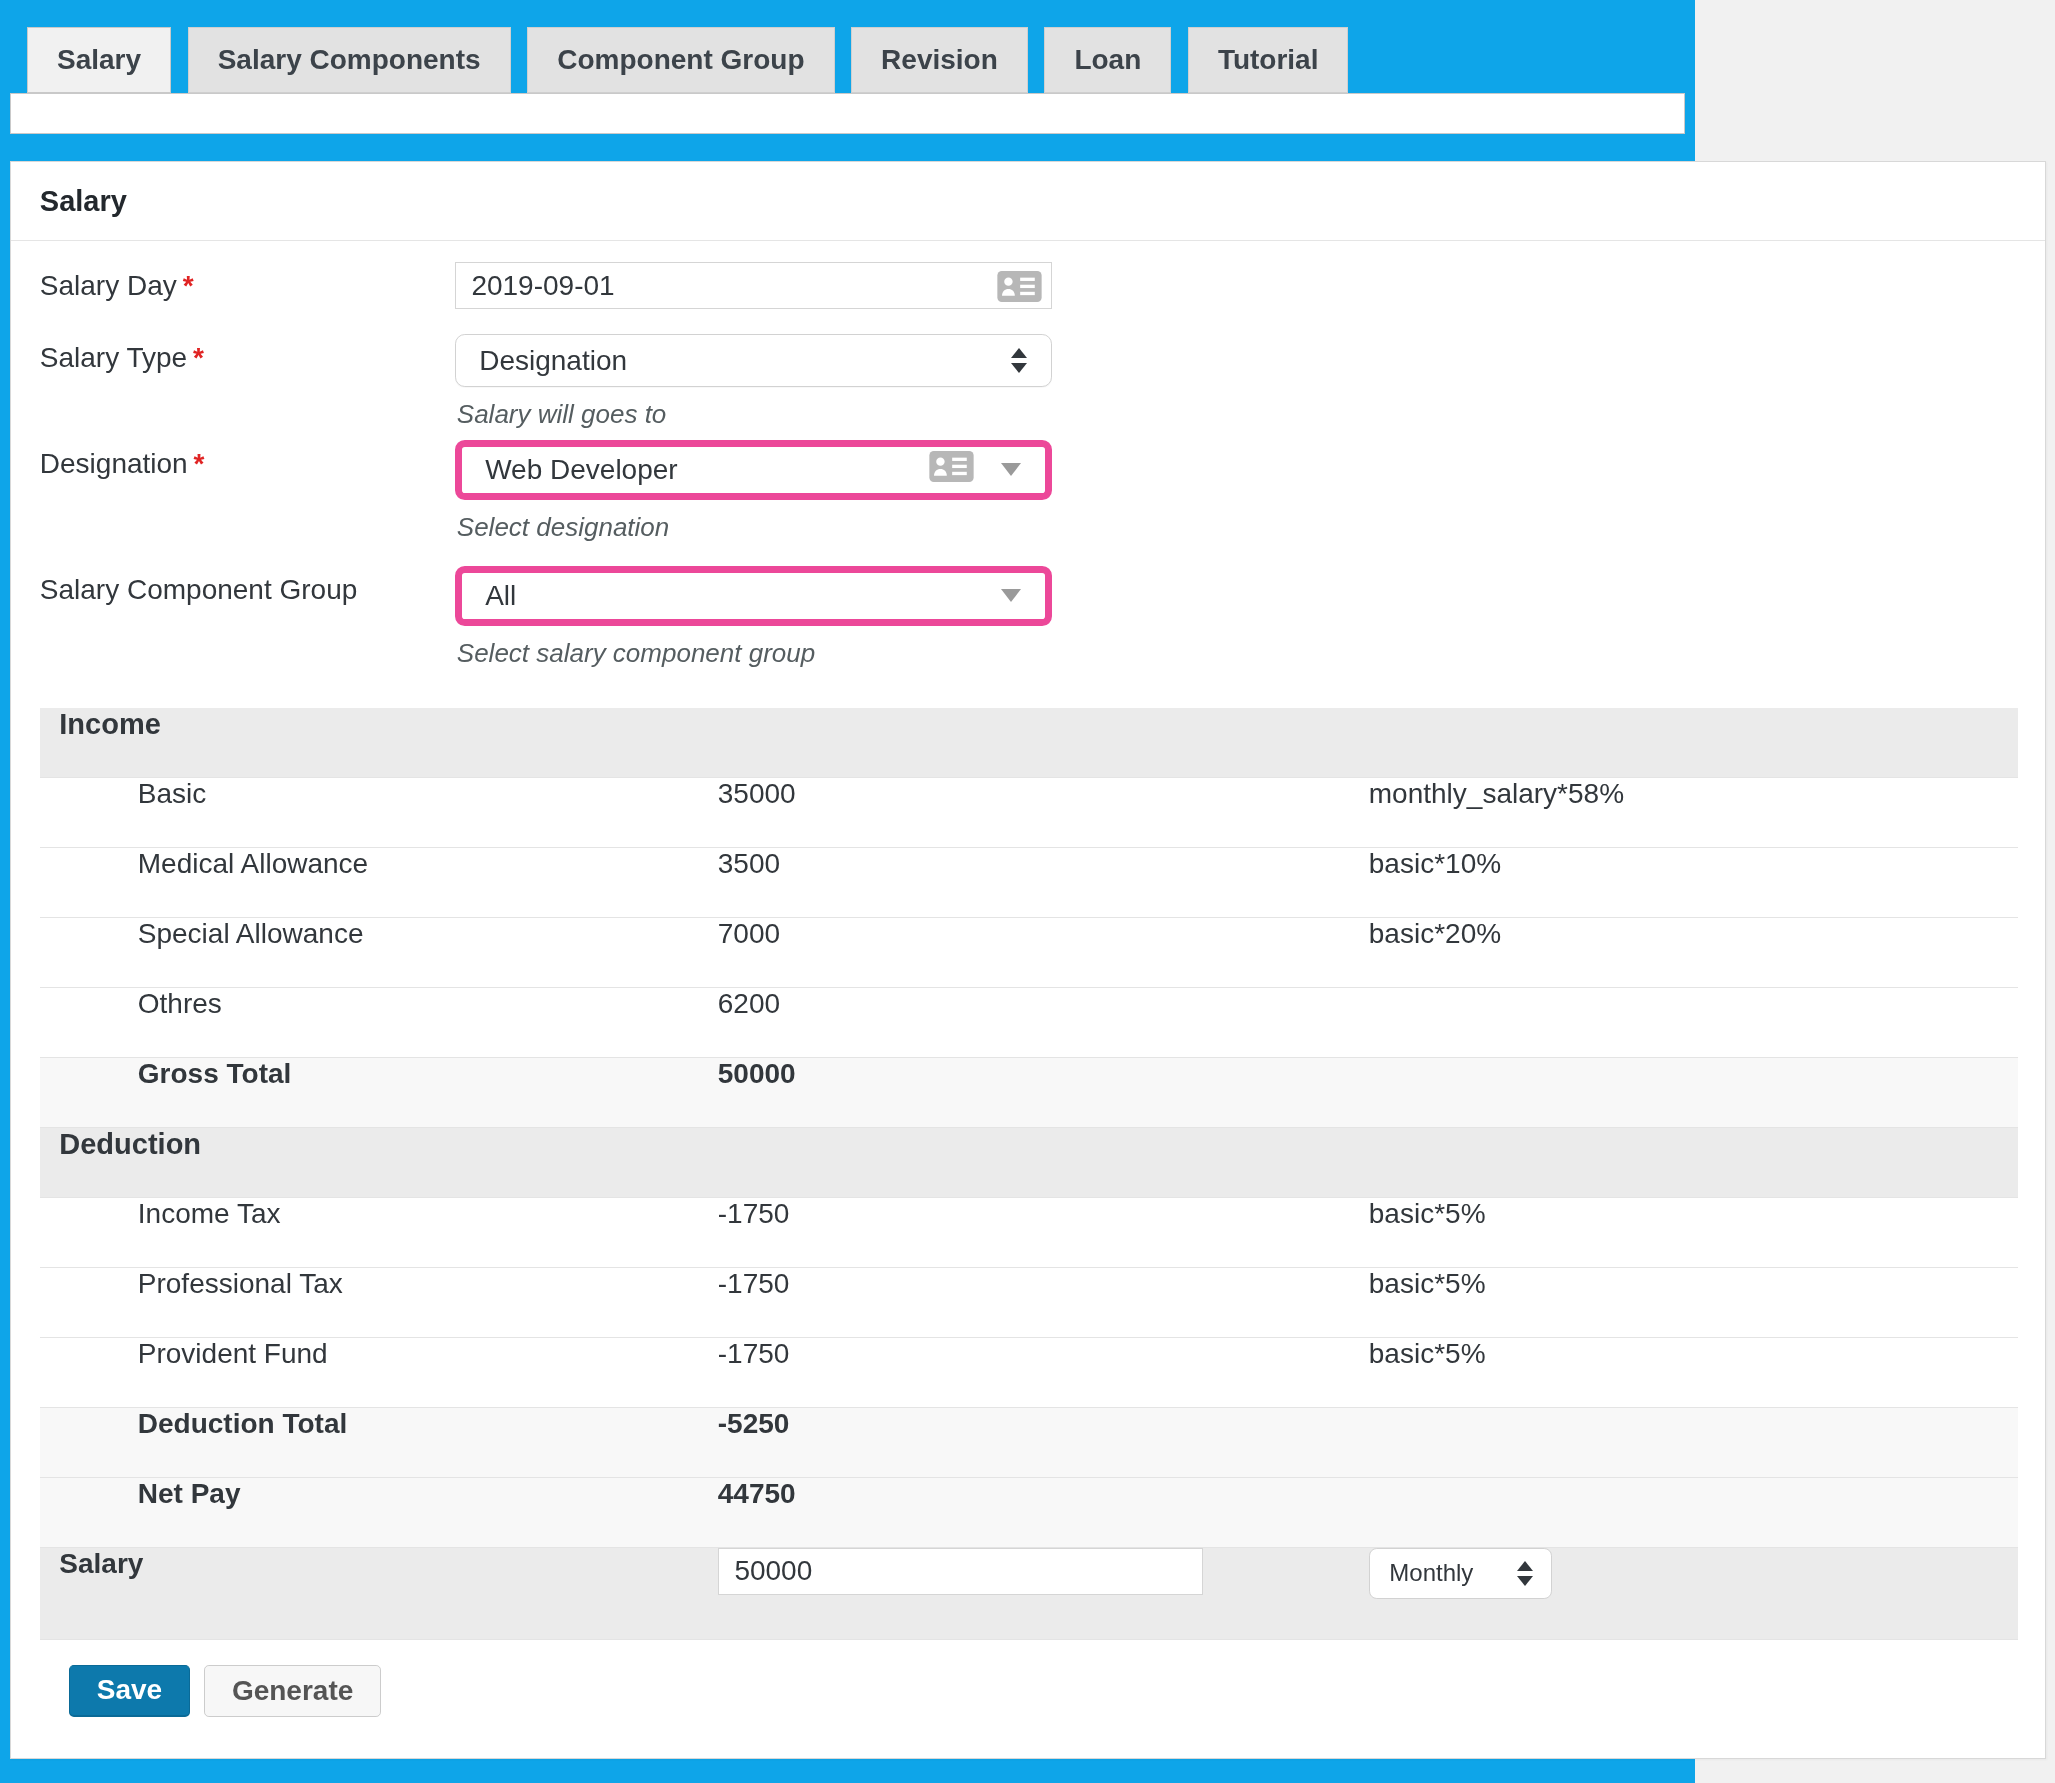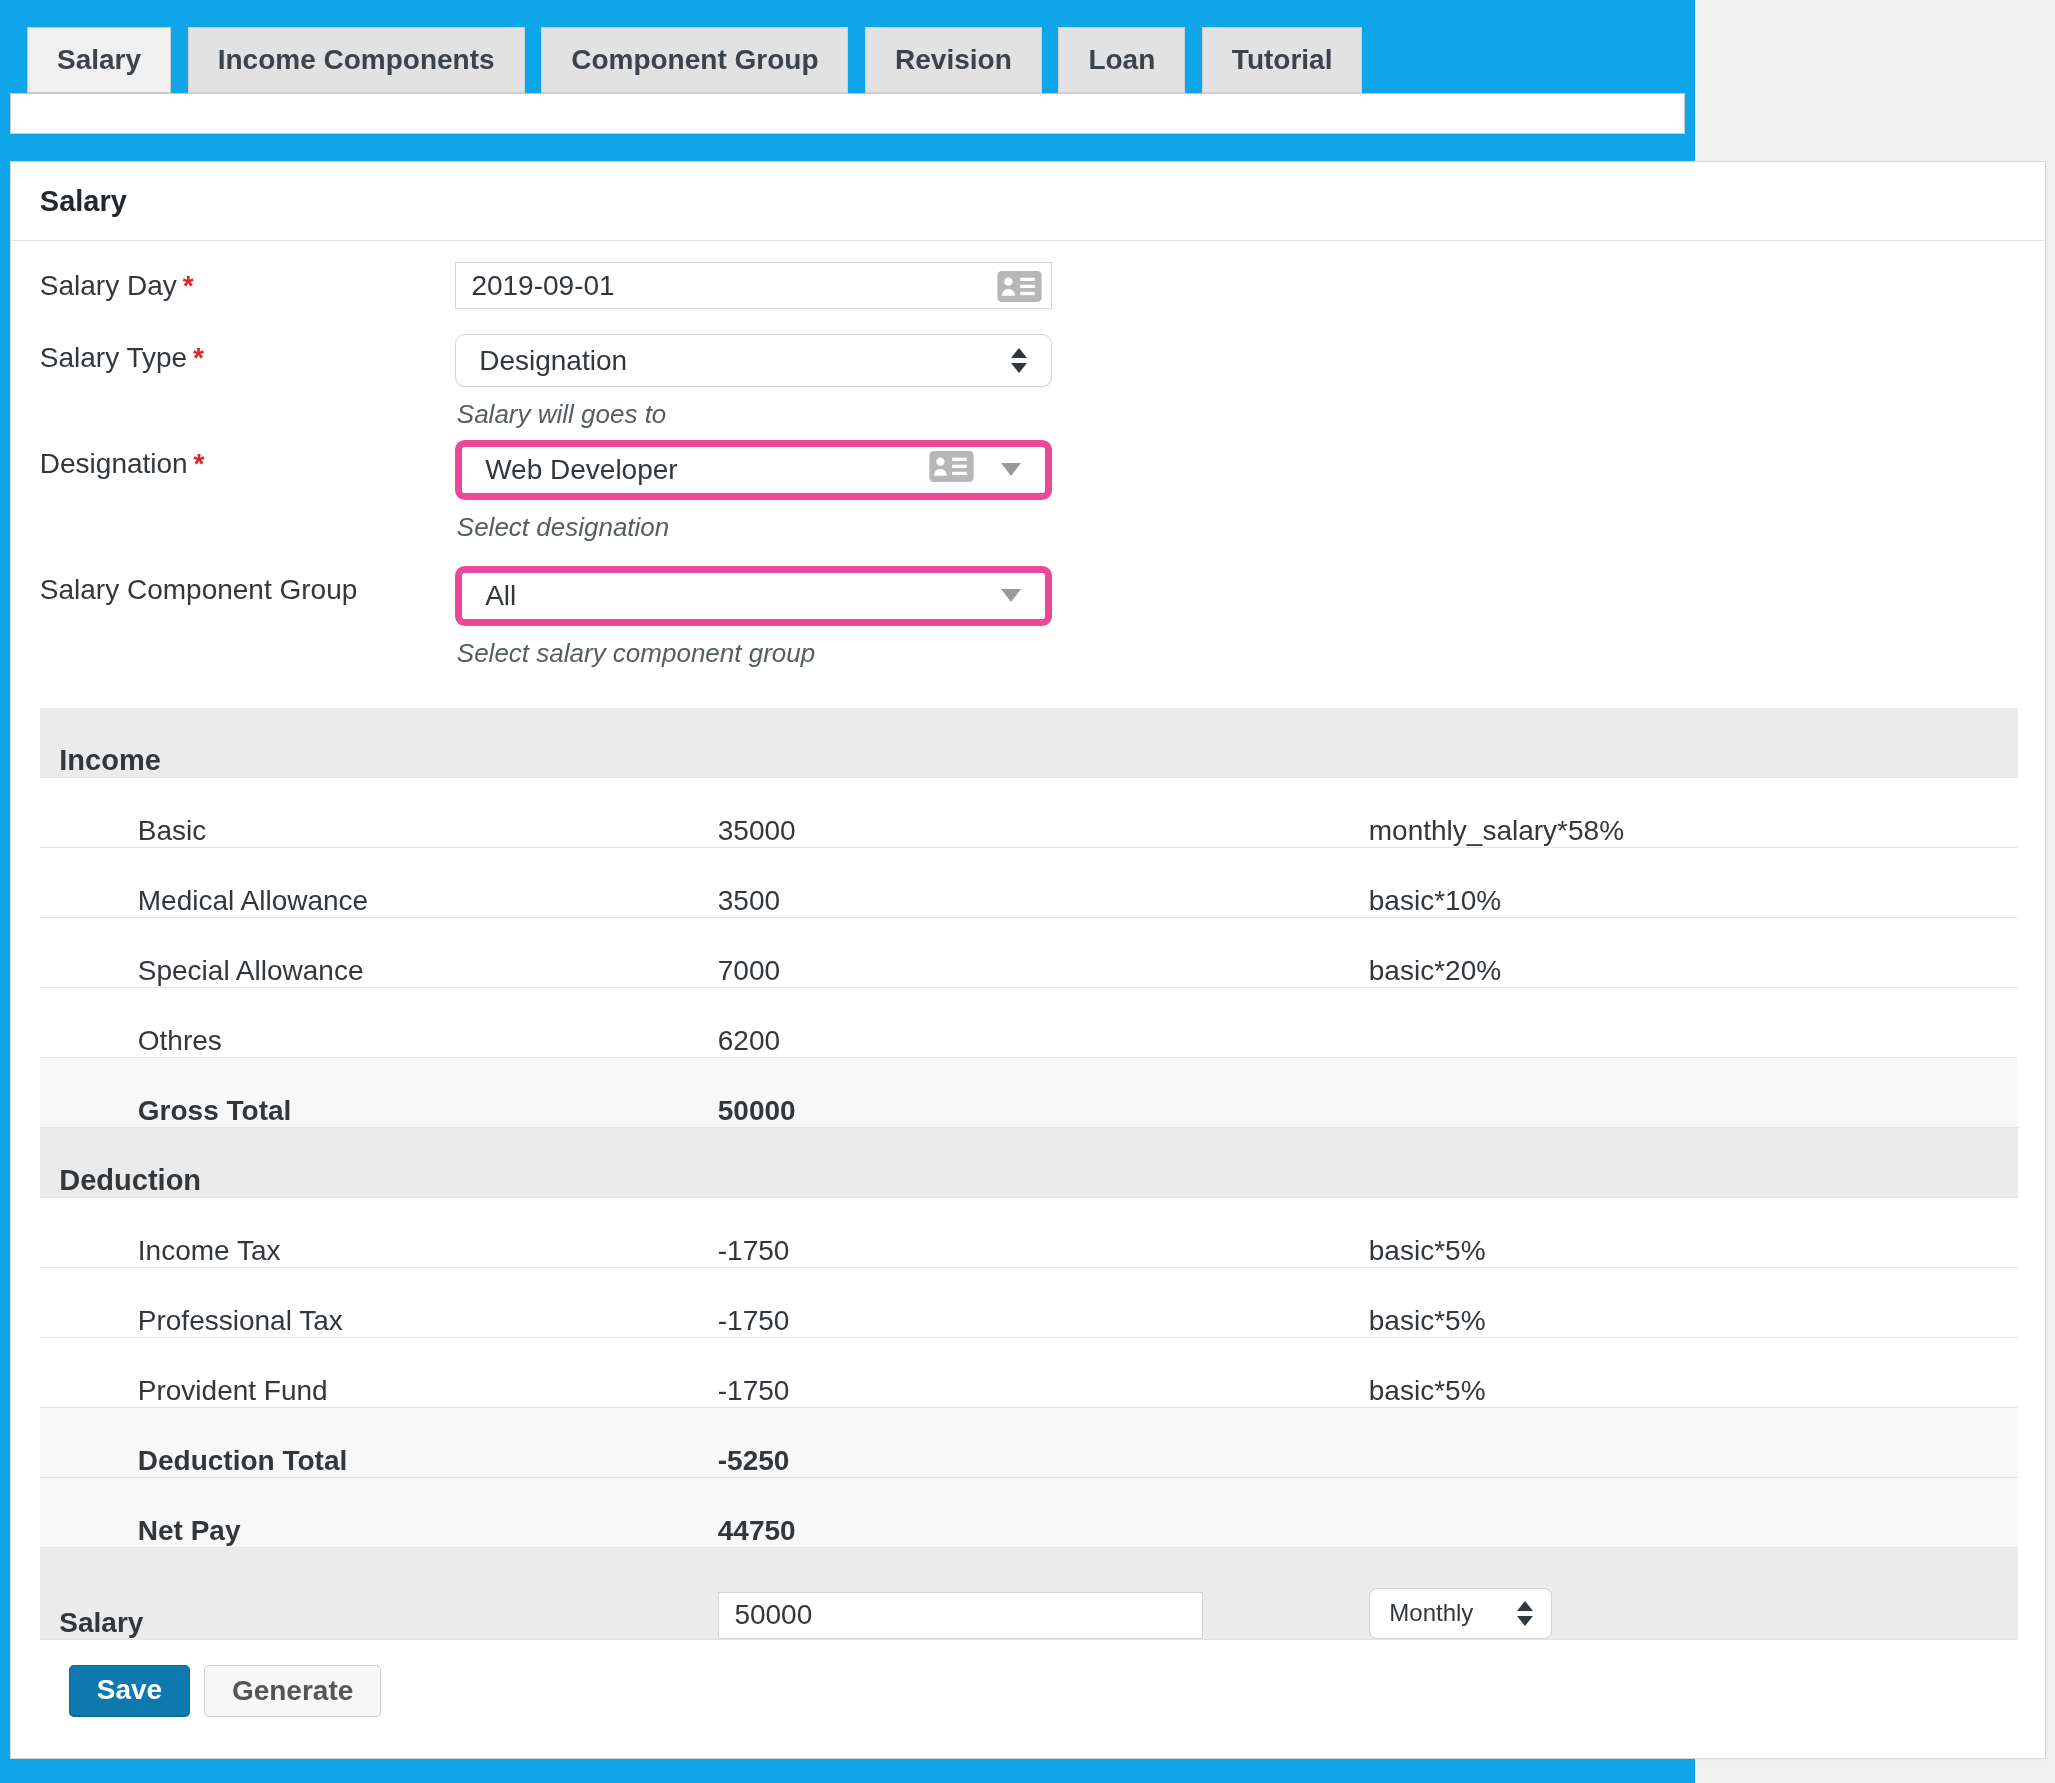--- a/index.html
+++ b/index.html
@@ -90,21 +90,21 @@
   .helper {
     font-size: 26px; font-style: italic; color: #555d60;
     margin: 11.7px 0 0 2px;
   }
   .mb-sm { margin-bottom: 25px; }
   .mb-md { margin-bottom: 9.8px; }
   .mb-lg { margin-bottom: 23.4px; }
 
   
   .salary-table { margin-top: 39px; width: 1978px; }
-  .trow { display: flex; align-items: flex-end; border-bottom: 1px solid #e4e4e4; background: #fff; }
+  .trow { display: flex; align-items: flex-start; border-bottom: 1px solid #e4e4e4; background: #fff; }
   .trow.section-header { background: #ebebeb; height: 70px; font-weight: 700; }
   .trow.item { height: 70px; }
   .trow.total { height: 70px; background: #f8f8f8; font-weight: 700; }
   .trow.salary-bottom { height: 92px; background: #ebebeb; }
   .c { font-size: 28px; color: #32373c; }
   .c.name { width: 678px; flex: 0 0 678px; padding-left: 98px; }
   .c.name.flush { padding-left: 19.5px; font-weight: 700; }
   .c.amount { width: 651px; flex: 0 0 651px; }
   .c.formula { flex: 1; }
   .section-header .c { padding-left: 19.5px; font-weight: 700; font-size: 29px; }
@@ -141,21 +141,21 @@
     border: 1px solid #cccccc;
   }
 </style>
 </head>
 <body>
 
 <div class="page">
 
   <div class="tabbar">
     <div class="tab active">Salary</div>
-    <div class="tab">Income Components</div>
+    <div class="tab">Salary Components</div>
     <div class="tab">Component Group</div>
     <div class="tab">Revision</div>
     <div class="tab">Loan</div>
     <div class="tab">Tutorial</div>
   </div>
   <div class="subbar"></div>
 
   <div class="panel">
     <div class="panel-heading">Salary</div>
 

